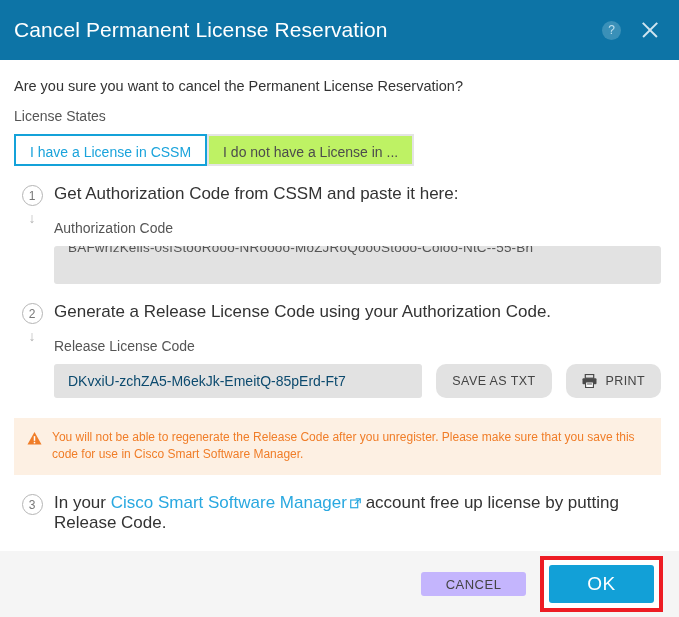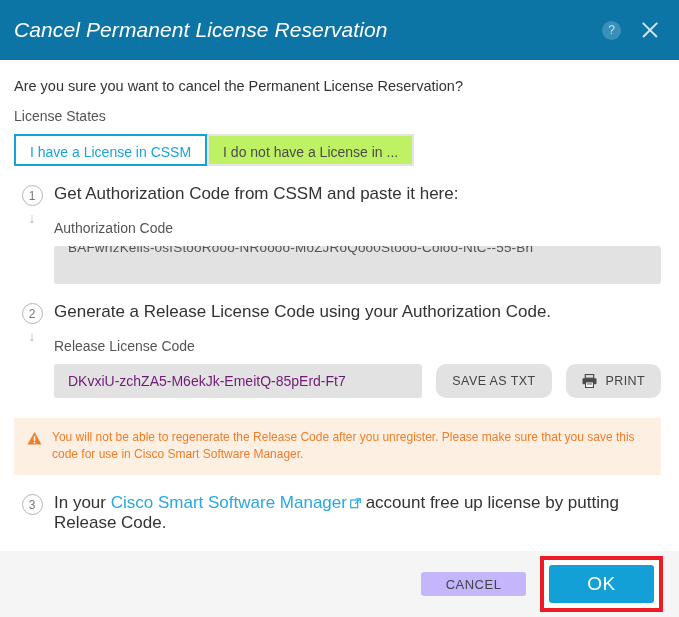--- a/index.html
+++ b/index.html
@@ -34,21 +34,20 @@
     padding: 0 18px 0 14px;
     box-sizing: border-box;
   }
   .dialog-title {
     color: #ffffff;
     font-size: 21px;
     font-weight: normal;
     letter-spacing: 0.1px;
     flex: 1 1 auto;
     white-space: nowrap;
-    font-style: italic;
   }
   .header-icons {
     display: flex;
     align-items: center;
     gap: 18px;
   }
   .help-icon {
     width: 19px;
     height: 19px;
     border-radius: 50%;
@@ -194,21 +193,21 @@
   }
   .release-code-box {
     flex: 1 1 auto;
     background: #e2e2e2;
     height: 34px;
     line-height: 34px;
     border-radius: 3px;
     padding: 0 14px;
     box-sizing: border-box;
     font-size: 14px;
-    color: #701a75;
+    color: #0c4a6e;
     white-space: nowrap;
     overflow: hidden;
     cursor: text;
   }
   .gray-button {
     background: #e2e2e2;
     border: none;
     border-radius: 10px;
     height: 34px;
     padding: 0 16px;

